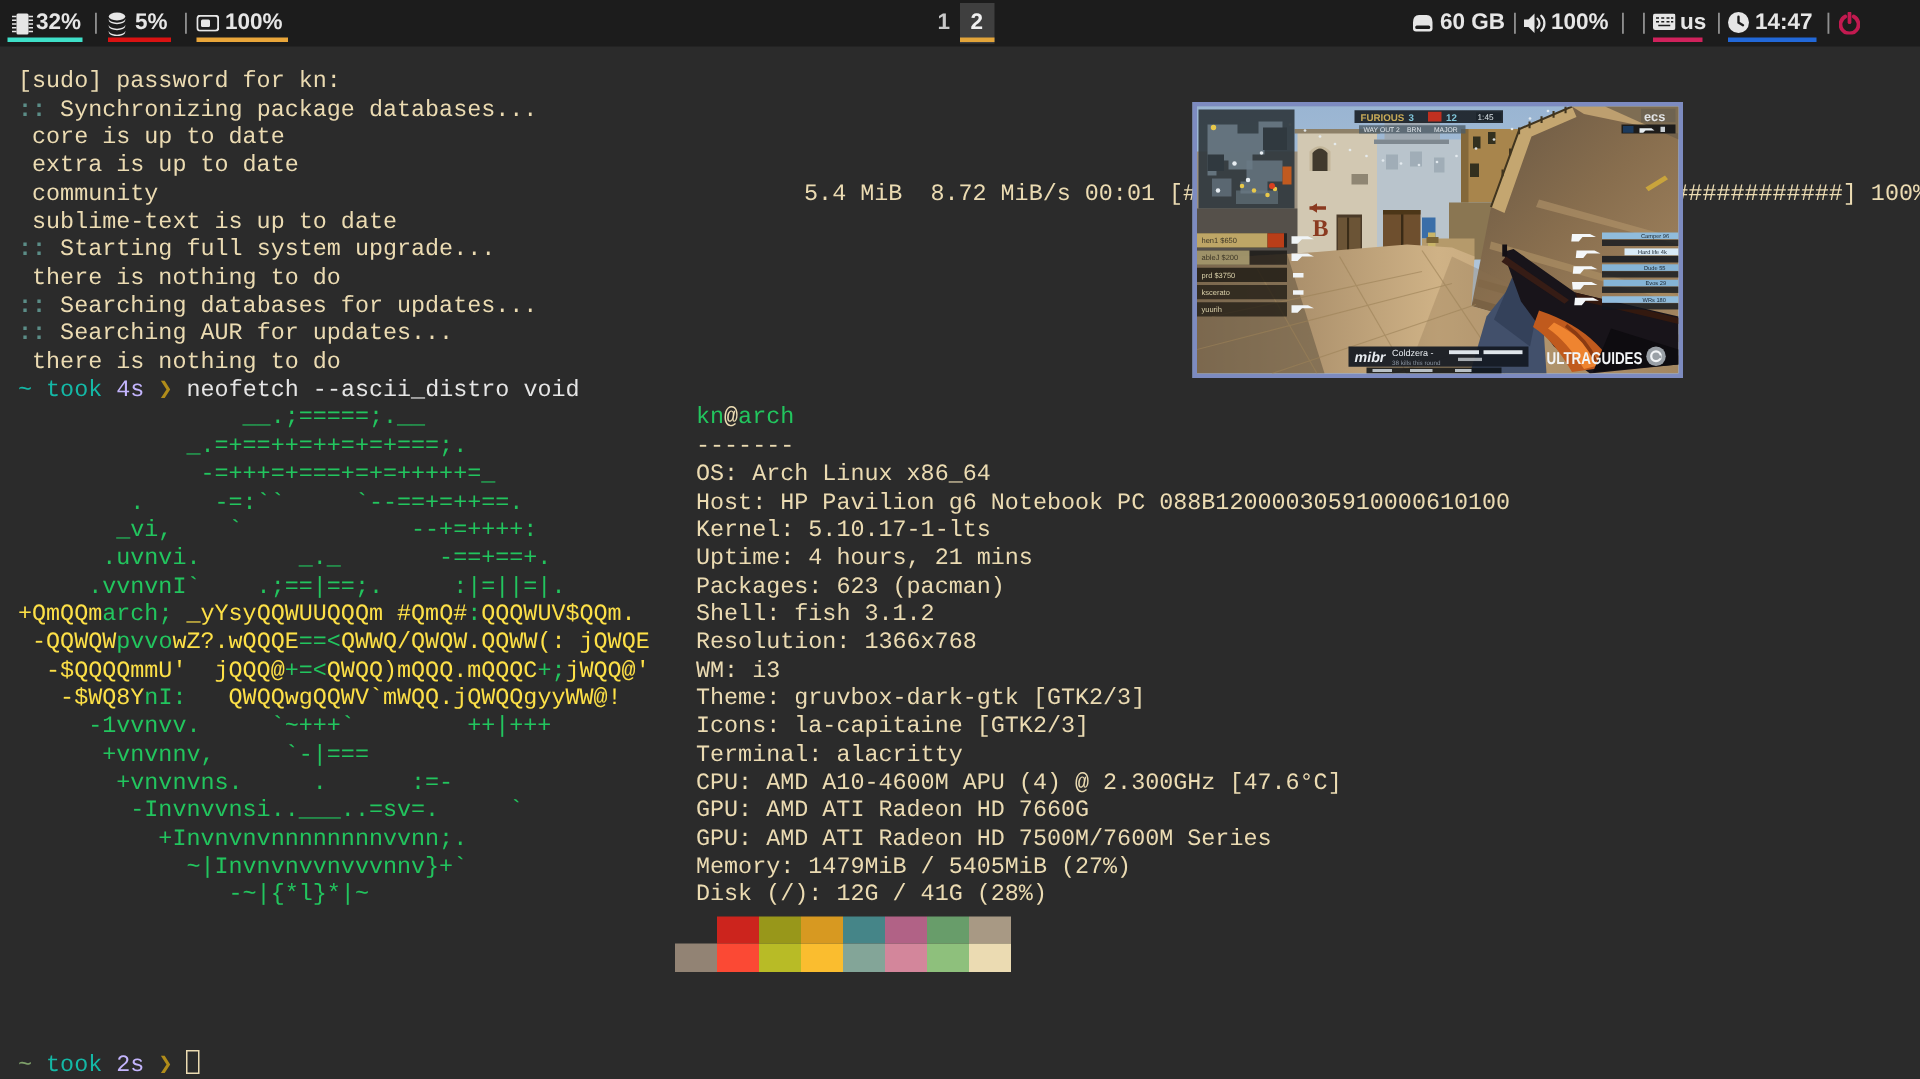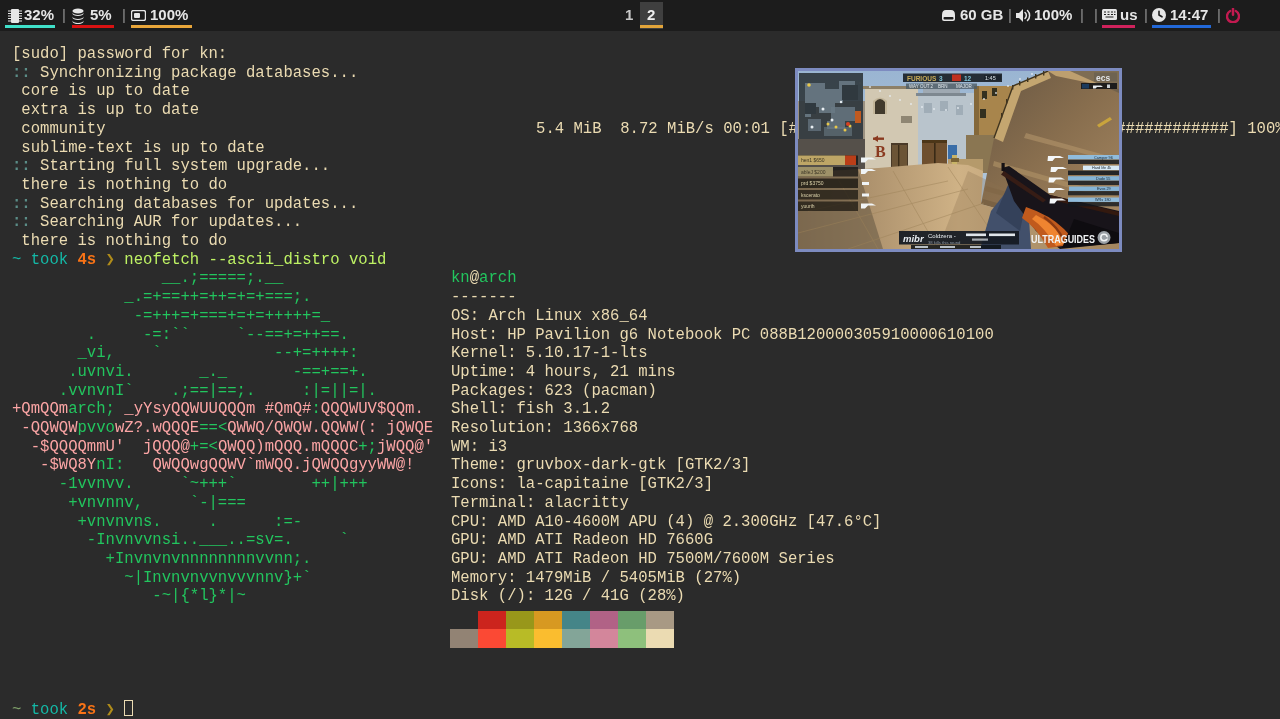--- a/index.html
+++ b/index.html
@@ -1,22 +1,22 @@
 <!DOCTYPE html>
 <html><head><meta charset="utf-8"><style>
 html,body{margin:0;padding:0;width:1280px;height:719px;overflow:hidden;background:#2b2b2b}
 body{font-family:"Liberation Mono",monospace;font-size:15.6px;line-height:18.7px;color:#ebdbb2}
 pre{margin:12px;position:absolute;font:inherit;line-height:18.7px;white-space:pre}
 .b{font-weight:normal}
 .blu{color:#5b8d87;font-weight:bold}
 .g{color:#22c55e}
-.gy{color:#fca5a5}
-.yel{color:#f97316;font-weight:bold}
+.gy{color:#fde047}
+.yel{color:#c4b5fd;font-weight:normal}
 .chev{color:#b08c1a;font-weight:bold}
-.cmd{color:#bef264}
+.cmd{color:#e5e5e5}
 .dim{color:#14b8a6}
 #bar{position:absolute;left:0;top:0;width:1280px;height:31px;background:#1c1c1c;font-family:"Liberation Sans",sans-serif;font-weight:bold;font-size:15px;color:#e6e6e6}
 #bar .t{position:absolute;top:6px}
 #bar .sep{color:#909090;font-weight:normal}
 #bar .ul{position:absolute;top:25px;height:3.4px}
 #win{position:absolute;left:795px;top:68px;width:321px;height:178px;border:3px solid #7d8bc0;background:#9db6ca}
 .cb{position:absolute;width:28px;height:18.7px}
 </style></head>
 <body>
 
@@ -45,21 +45,21 @@
 <span class="gy">  -$QQQQmmU'  jQQQ@</span><span class="g">+=&lt;</span><span class="gy">QWQQ)mQQQ.mQQQC</span><span class="g">+;</span><span class="gy">jWQQ@'</span>
 <span class="gy">   -$WQ8Y</span><span class="g">nI:</span><span class="gy">   QWQQwgQQWV`mWQQ.jQWQQgyyWW@!</span>
 <span class="g">     -1vvnvv.     `~+++`        ++|+++
       +vnvnnv,     `-|===
        +vnvnvns.     .      :=-
         -Invnvvnsi..___..=sv=.     `
           +Invnvnvnnnnnnnnvvnn;.
             ~|Invnvnvvnvvvnnv}+`
                -~|{*l}*|~</span></pre>
 
-<pre id="info" style="left:439px;top:257.4px"><span class="g b">kn</span>@<span class="g b">arch</span>
+<pre id="info" style="left:452px;top:257.4px"><span class="g b">kn</span>@<span class="g b">arch</span>
 -------
 <span class="b">OS</span>: Arch Linux x86_64
 <span class="b">Host</span>: HP Pavilion g6 Notebook PC 088B120000305910000610100
 <span class="b">Kernel</span>: 5.10.17-1-lts
 <span class="b">Uptime</span>: 4 hours, 21 mins
 <span class="b">Packages</span>: 623 (pacman)
 <span class="b">Shell</span>: fish 3.1.2
 <span class="b">Resolution</span>: 1366x768
 <span class="b">WM</span>: i3
 <span class="b">Theme</span>: gruvbox-dark-gtk [GTK2/3]

